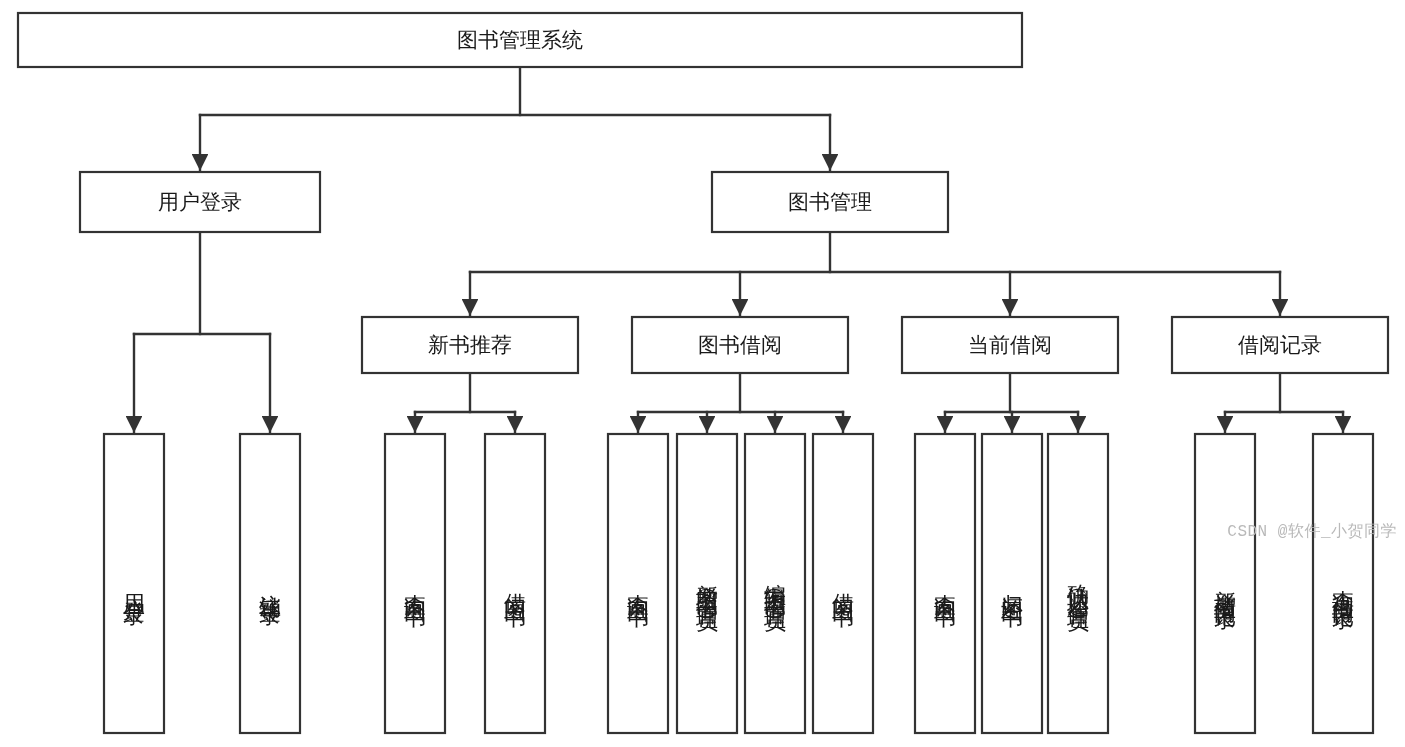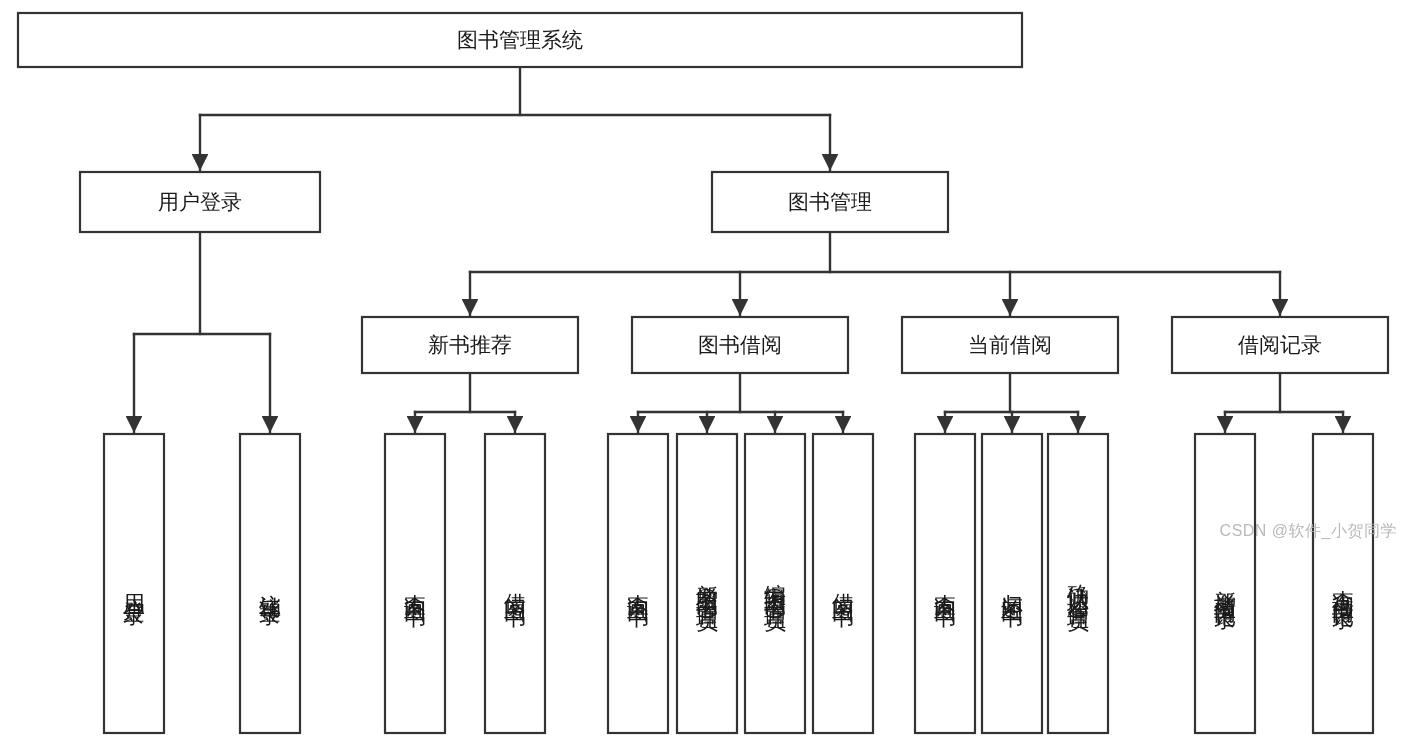--- a/index.html
+++ b/index.html
@@ -62,21 +62,21 @@
     font-size: 22px;
     line-height: 1.0;
     color: #1a1a1a;
     letter-spacing: 4px;
     white-space: nowrap;
   }
   .watermark {
     position: absolute;
     right: 8px;
     bottom: 6px;
-    font-family: Liberation Sans, sans-serif;
+    font-family: Liberation Mono, monospace;
     font-size: 16px;
     color: #b9b9b9;
     letter-spacing: 0.5px;
     white-space: nowrap;
   }
 </style>
 </head>
 <body>
 
 <div id="diagram-root">

